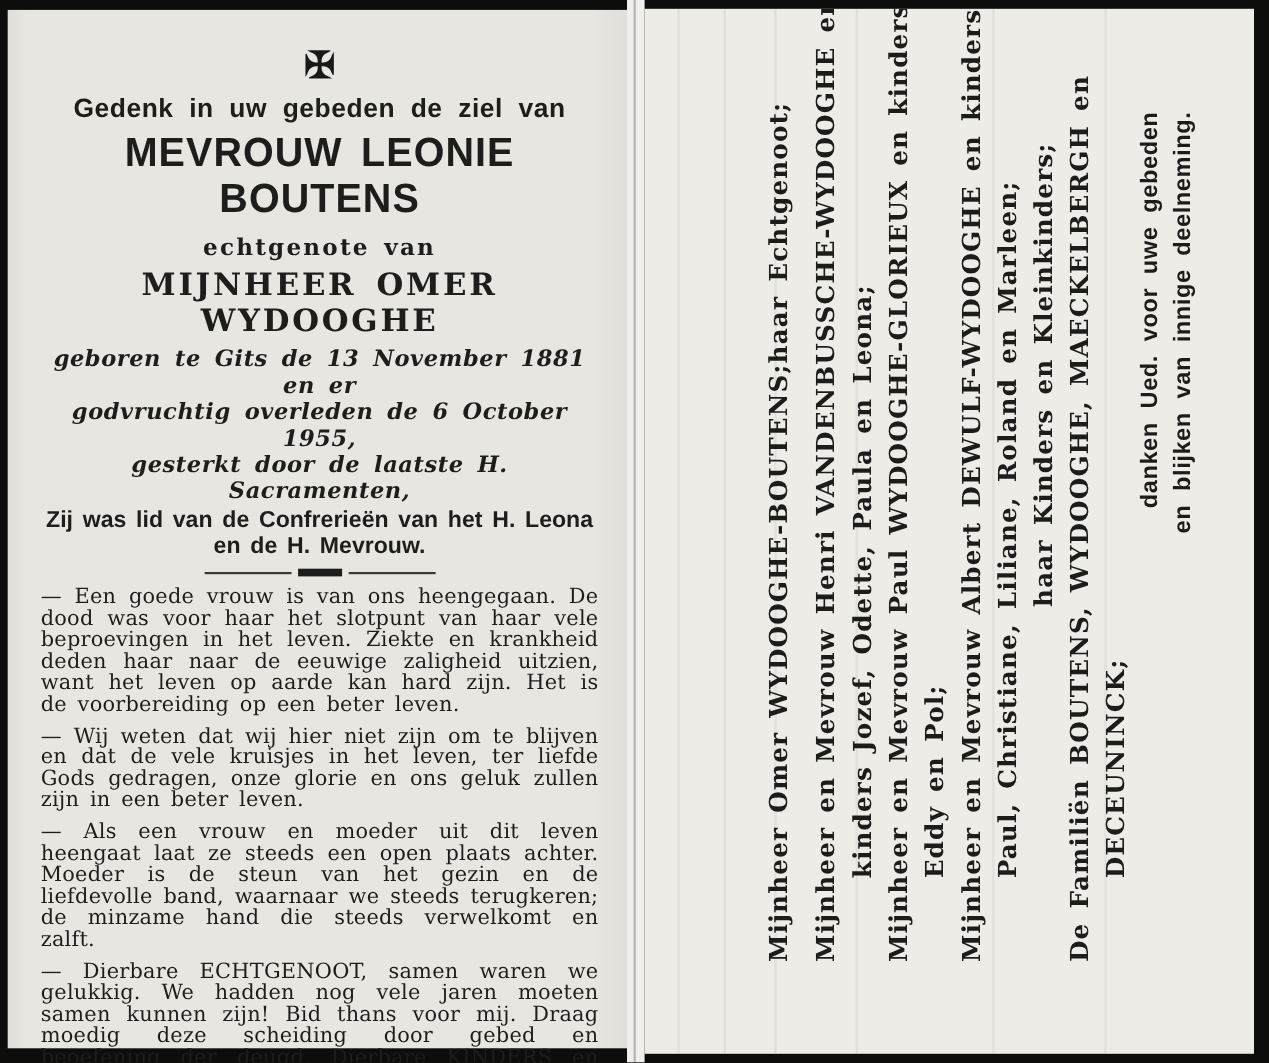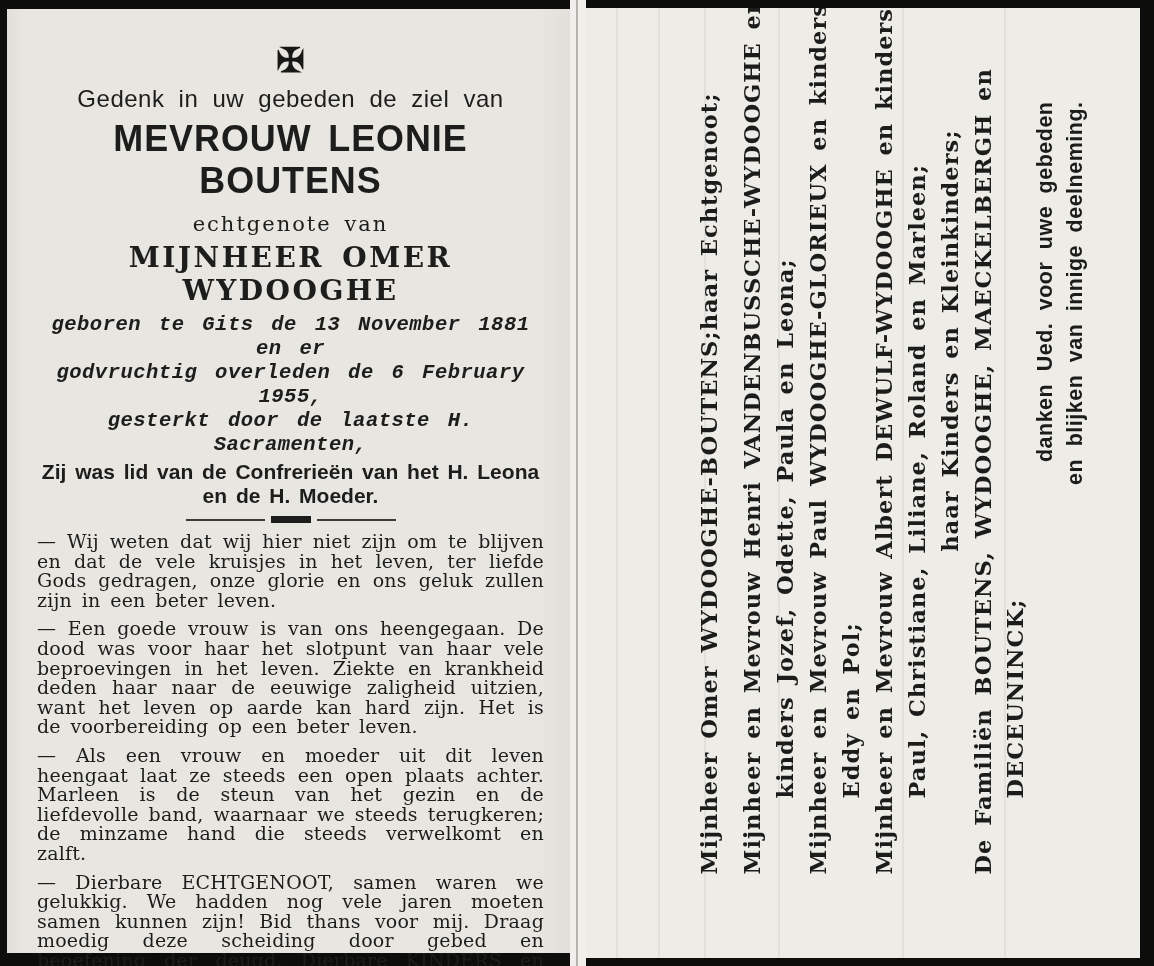--- a/index.html
+++ b/index.html
@@ -35,37 +35,37 @@
     box-sizing: border-box;
     padding: 34px 26px 0 30px;
     text-align: center;
     background-image: linear-gradient(90deg, rgba(0,0,0,0.035) 0, rgba(0,0,0,0) 18px, rgba(0,0,0,0) 530px, rgba(0,0,0,0.03) 100%);
   }
   .cross {
     font-size: 34px; line-height: 34px; font-weight: bold;
     margin-bottom: 8px; color: #181816;
   }
   .intro {
-    font-family: "Liberation Sans", sans-serif; font-weight: normal;
+    font-family: "Liberation Sans", sans-serif; font-weight: bold;
     font-size: 24px; word-spacing: 7px; letter-spacing: 0.5px;
   }
   .deceased-name {
     font-family: "Liberation Sans", sans-serif; font-weight: bold;
     font-size: 37px; letter-spacing: 1px; word-spacing: 6px;
     margin-top: 5px; transform: scaleX(0.97); transform-origin: center;
   }
   .relation-label {
-    font-weight: normal; font-size: 21px; letter-spacing: 2px; word-spacing: 4px;
+    font-weight: bold; font-size: 21px; letter-spacing: 2px; word-spacing: 4px;
     margin-top: 10px;
   }
   .spouse-name {
     font-weight: bold; font-size: 28px; letter-spacing: 2.5px; word-spacing: 6px;
     margin-top: 5px;
   }
-  .vitals { margin-top: 6px; font-family: Liberation Mono, monospace; }
+  .vitals { margin-top: 6px; }
   .vitals div {
     font-style: italic; font-weight: bold; font-size: 20.5px;
     line-height: 24px; word-spacing: 5px; letter-spacing: 0.5px;
   }
   .membership { margin-top: 3px; }
   .membership div {
     font-family: "Liberation Sans", sans-serif; font-weight: bold;
     font-size: 21px; line-height: 24px; word-spacing: 3px;
   }
   .ornament {
@@ -130,39 +130,39 @@
   <div class="intro">Gedenk in uw gebeden de ziel van</div>
 
   <div class="deceased-name">MEVROUW LEONIE BOUTENS</div>
 
   <div class="relation-label">echtgenote van</div>
 
   <div class="spouse-name">MIJNHEER OMER WYDOOGHE</div>
 
   <div class="vitals">
     <div>geboren te Gits de 13 November 1881 en er</div>
-    <div>godvruchtig overleden de 6 February 1955,</div>
+    <div>godvruchtig overleden de 6 October 1955,</div>
     <div>gesterkt door de laatste H. Sacramenten,</div>
   </div>
 
   <div class="membership">
     <div>Zij was lid van de Confrerieën van het H. Leona</div>
-    <div>en de H. Moeder.</div>
+    <div>en de H. Mevrouw.</div>
   </div>
 
   <div class="ornament">
     <span class="orn-line"></span>
     <span class="orn-block"></span>
     <span class="orn-line"></span>
   </div>
 
   <div class="body-text">
+    <p>— Een goede vrouw is van ons heengegaan. De dood was voor haar het slotpunt van haar vele beproevingen in het leven. Ziekte en krankheid deden haar naar de eeuwige zaligheid uitzien, want het leven op aarde kan hard zijn. Het is de voorbereiding op een beter leven.</p>
     <p>— Wij weten dat wij hier niet zijn om te blijven en dat de vele kruisjes in het leven, ter liefde Gods gedragen, onze glorie en ons geluk zullen zijn in een beter leven.</p>
-    <p>— Een goede vrouw is van ons heengegaan. De dood was voor haar het slotpunt van haar vele beproevingen in het leven. Ziekte en krankheid deden haar naar de eeuwige zaligheid uitzien, want het leven op aarde kan hard zijn. Het is de voorbereiding op een beter leven.</p>
-    <p>— Als een vrouw en moeder uit dit leven heengaat laat ze steeds een open plaats achter. Marleen is de steun van het gezin en de liefdevolle band, waarnaar we steeds terugkeren; de minzame hand die steeds verwelkomt en zalft.</p>
+    <p>— Als een vrouw en moeder uit dit leven heengaat laat ze steeds een open plaats achter. Moeder is de steun van het gezin en de liefdevolle band, waarnaar we steeds terugkeren; de minzame hand die steeds verwelkomt en zalft.</p>
     <p>— Dierbare ECHTGENOOT, samen waren we gelukkig. We hadden nog vele jaren moeten samen kunnen zijn! Bid thans voor mij. Draag moedig deze scheiding door gebed en beoefening der deugd. Dierbare KINDERS en KLEINKINDERS, weest het voorbeeld uwer moeder indachtig, weest deugdzaam en christelijk en bidt veel voor mij.</p>
   </div>
 
 </div>
 
 <div class="right-page">
   <div class="crease c1"></div>
   <div class="crease c2"></div>
   <div class="crease c3"></div>
   <div class="crease c4"></div>

